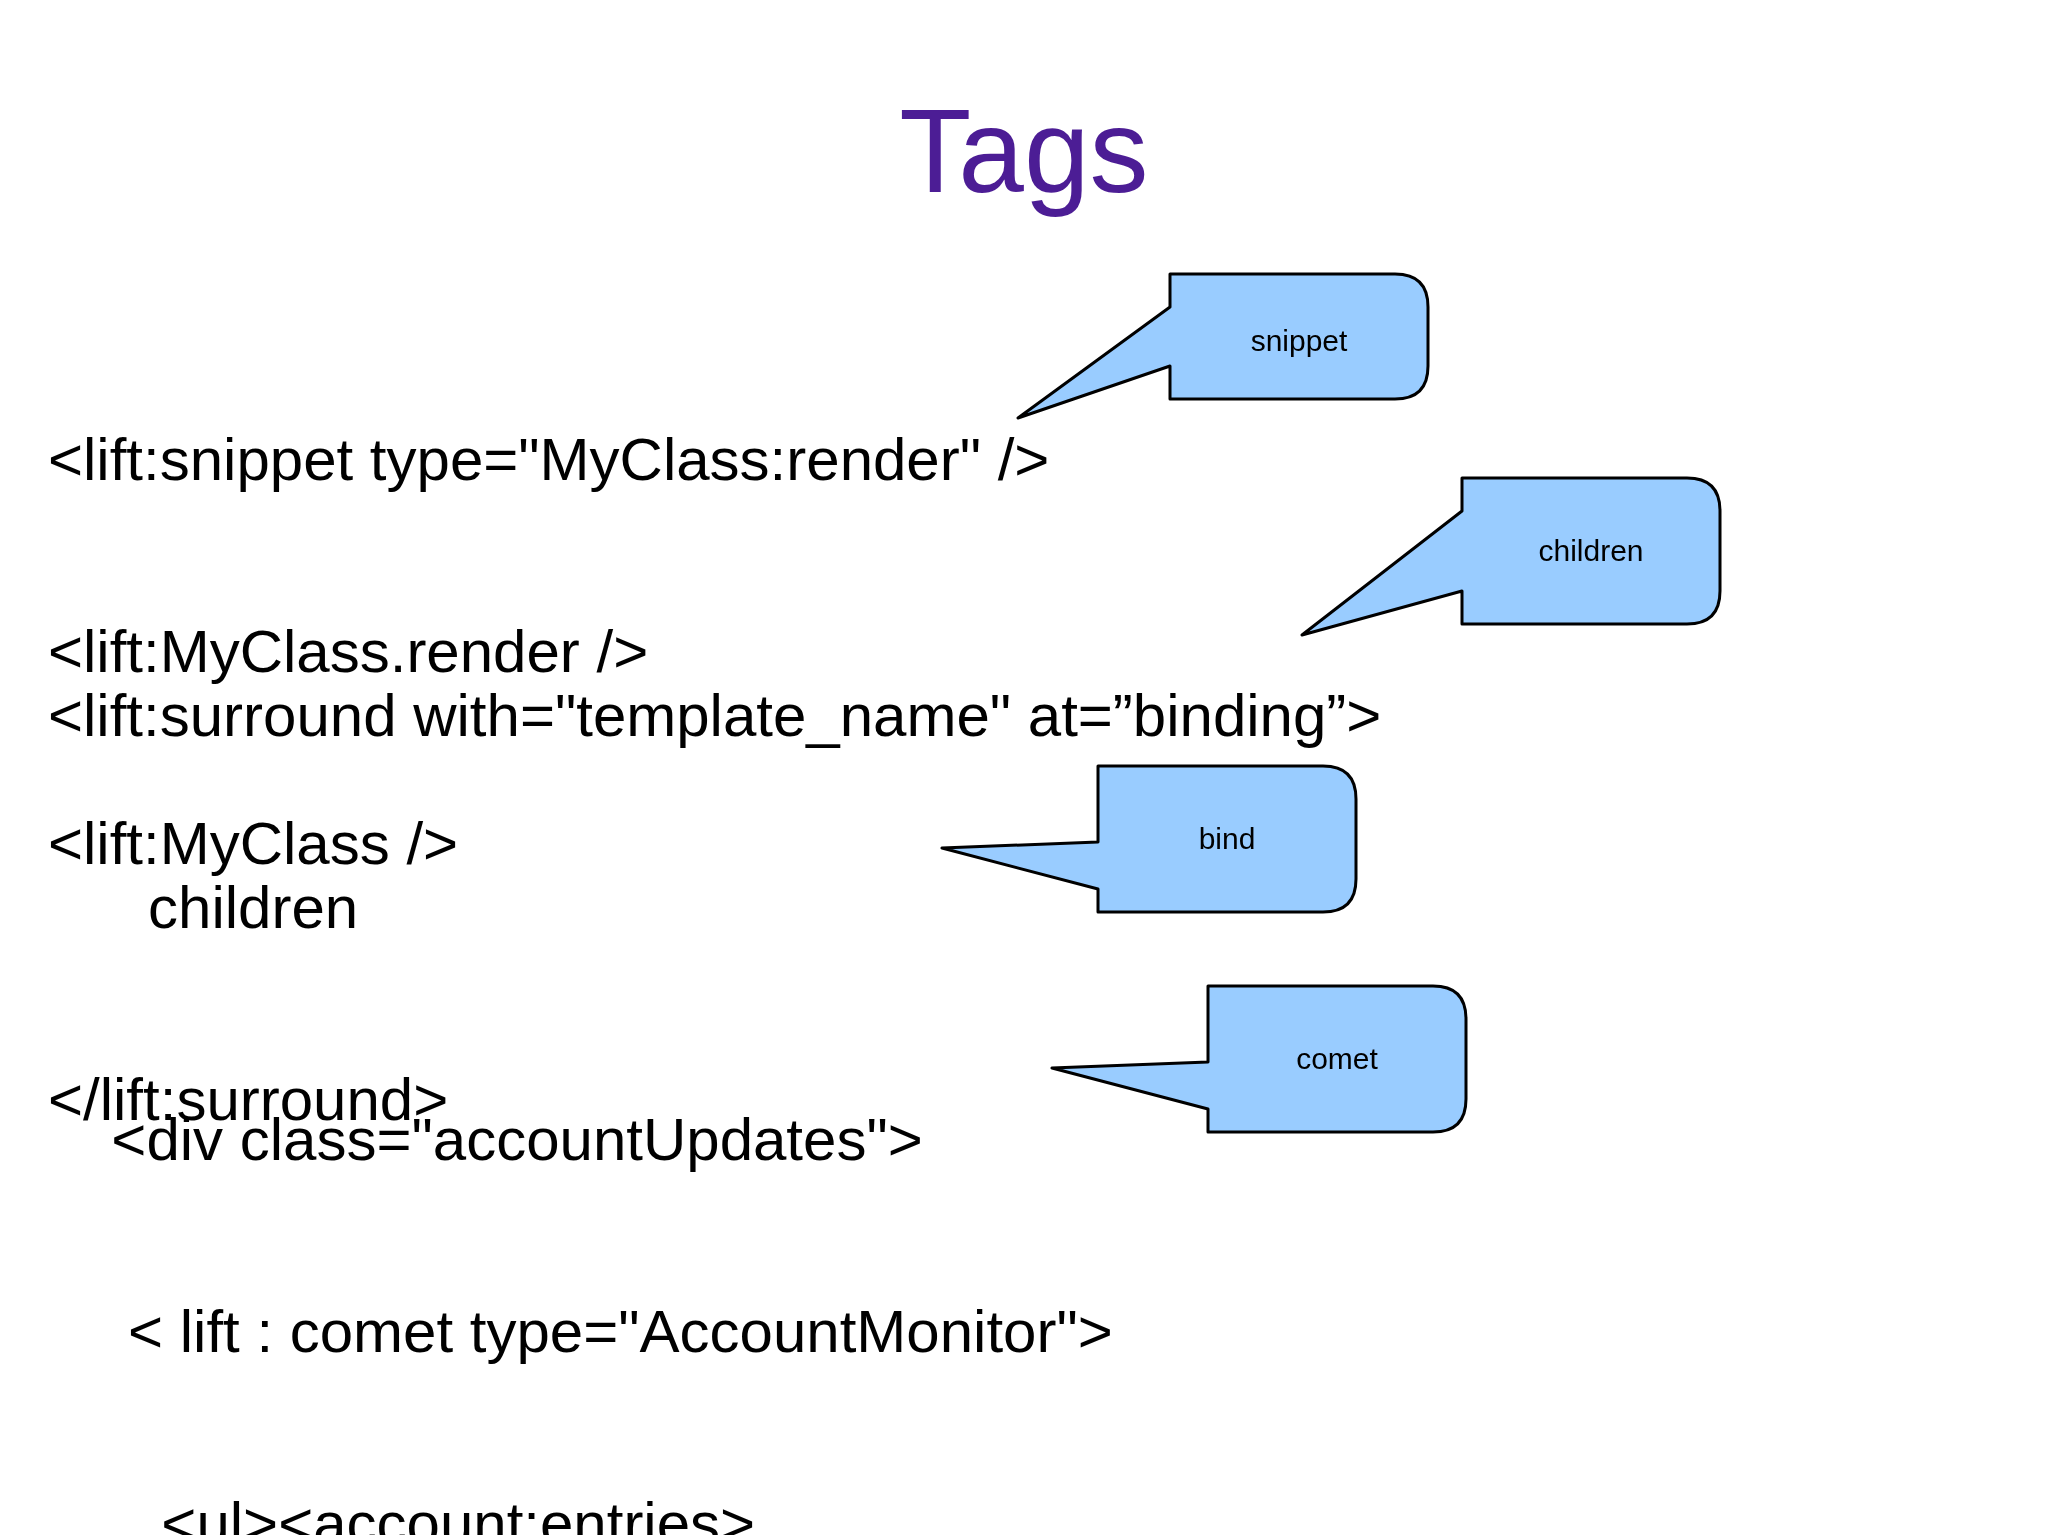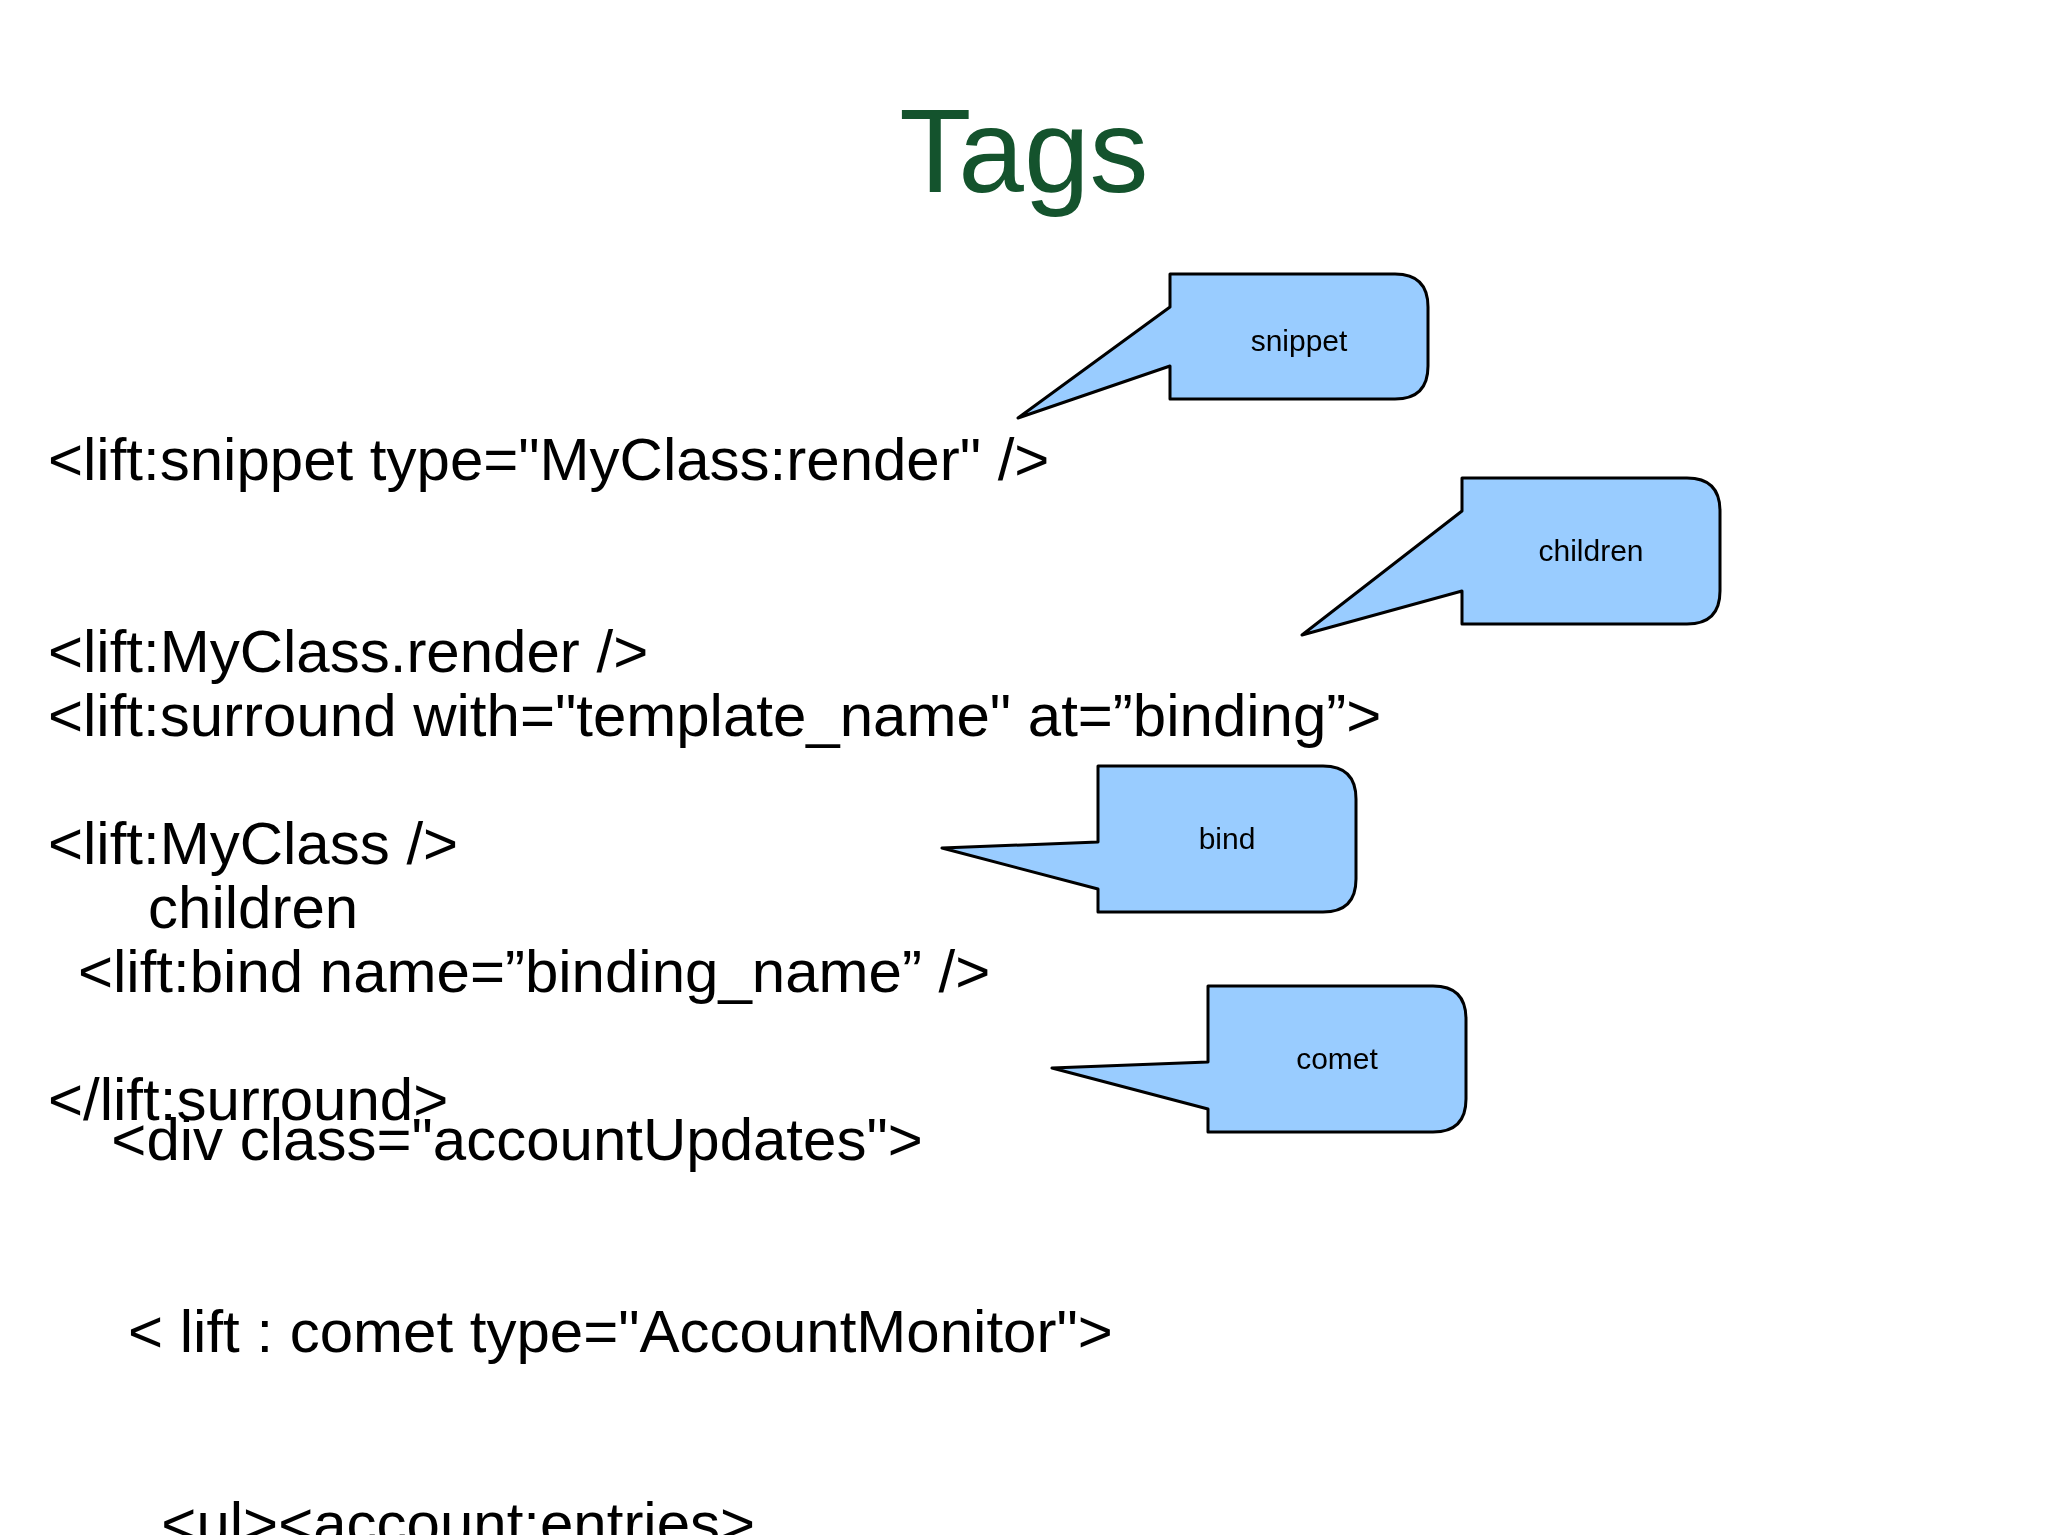--- a/index.html
+++ b/index.html
@@ -25,21 +25,21 @@
     position: absolute;
     left: 0;
     top: 92px;
     width: 2048px;
     text-align: center;
     font-size: 118px;
     line-height: 1.0;
     font-weight: normal;
     letter-spacing: 0px;
     white-space: pre;
-    color: #14532d;
+    color: #4c1d95;
   }
 
   
   .code-block {
     position: absolute;
     font-size: 60px;
     line-height: 64px;
     white-space: pre;
     color: #000000;
     font-weight: normal;
@@ -85,23 +85,20 @@
     <span class="code-line">&lt;lift:MyClass.render /&gt;</span>
     <span class="code-line">&lt;lift:MyClass /&gt;</span>
   </div>
 
   <div class="code-block" id="block-surround">
     <span class="code-line">&lt;lift:surround with="template_name" at=”binding”&gt;</span>
     <span class="code-line">      children</span>
     <span class="code-line">&lt;/lift:surround&gt;</span>
   </div>
 
-  <div class="code-block" id="block-bind">
-    <span class="code-line">&lt;lift:bind name=”binding_name” /&gt;</span>
-  </div>
 
   <div class="code-block" id="block-comet">
     <span class="code-line">  &lt;div class="accountUpdates"&gt;</span>
     <span class="code-line">   &lt; lift : comet type="AccountMonitor"&gt;</span>
     <span class="code-line">     &lt;ul&gt;&lt;account:entries&gt;</span>
     
     
     
     
     

